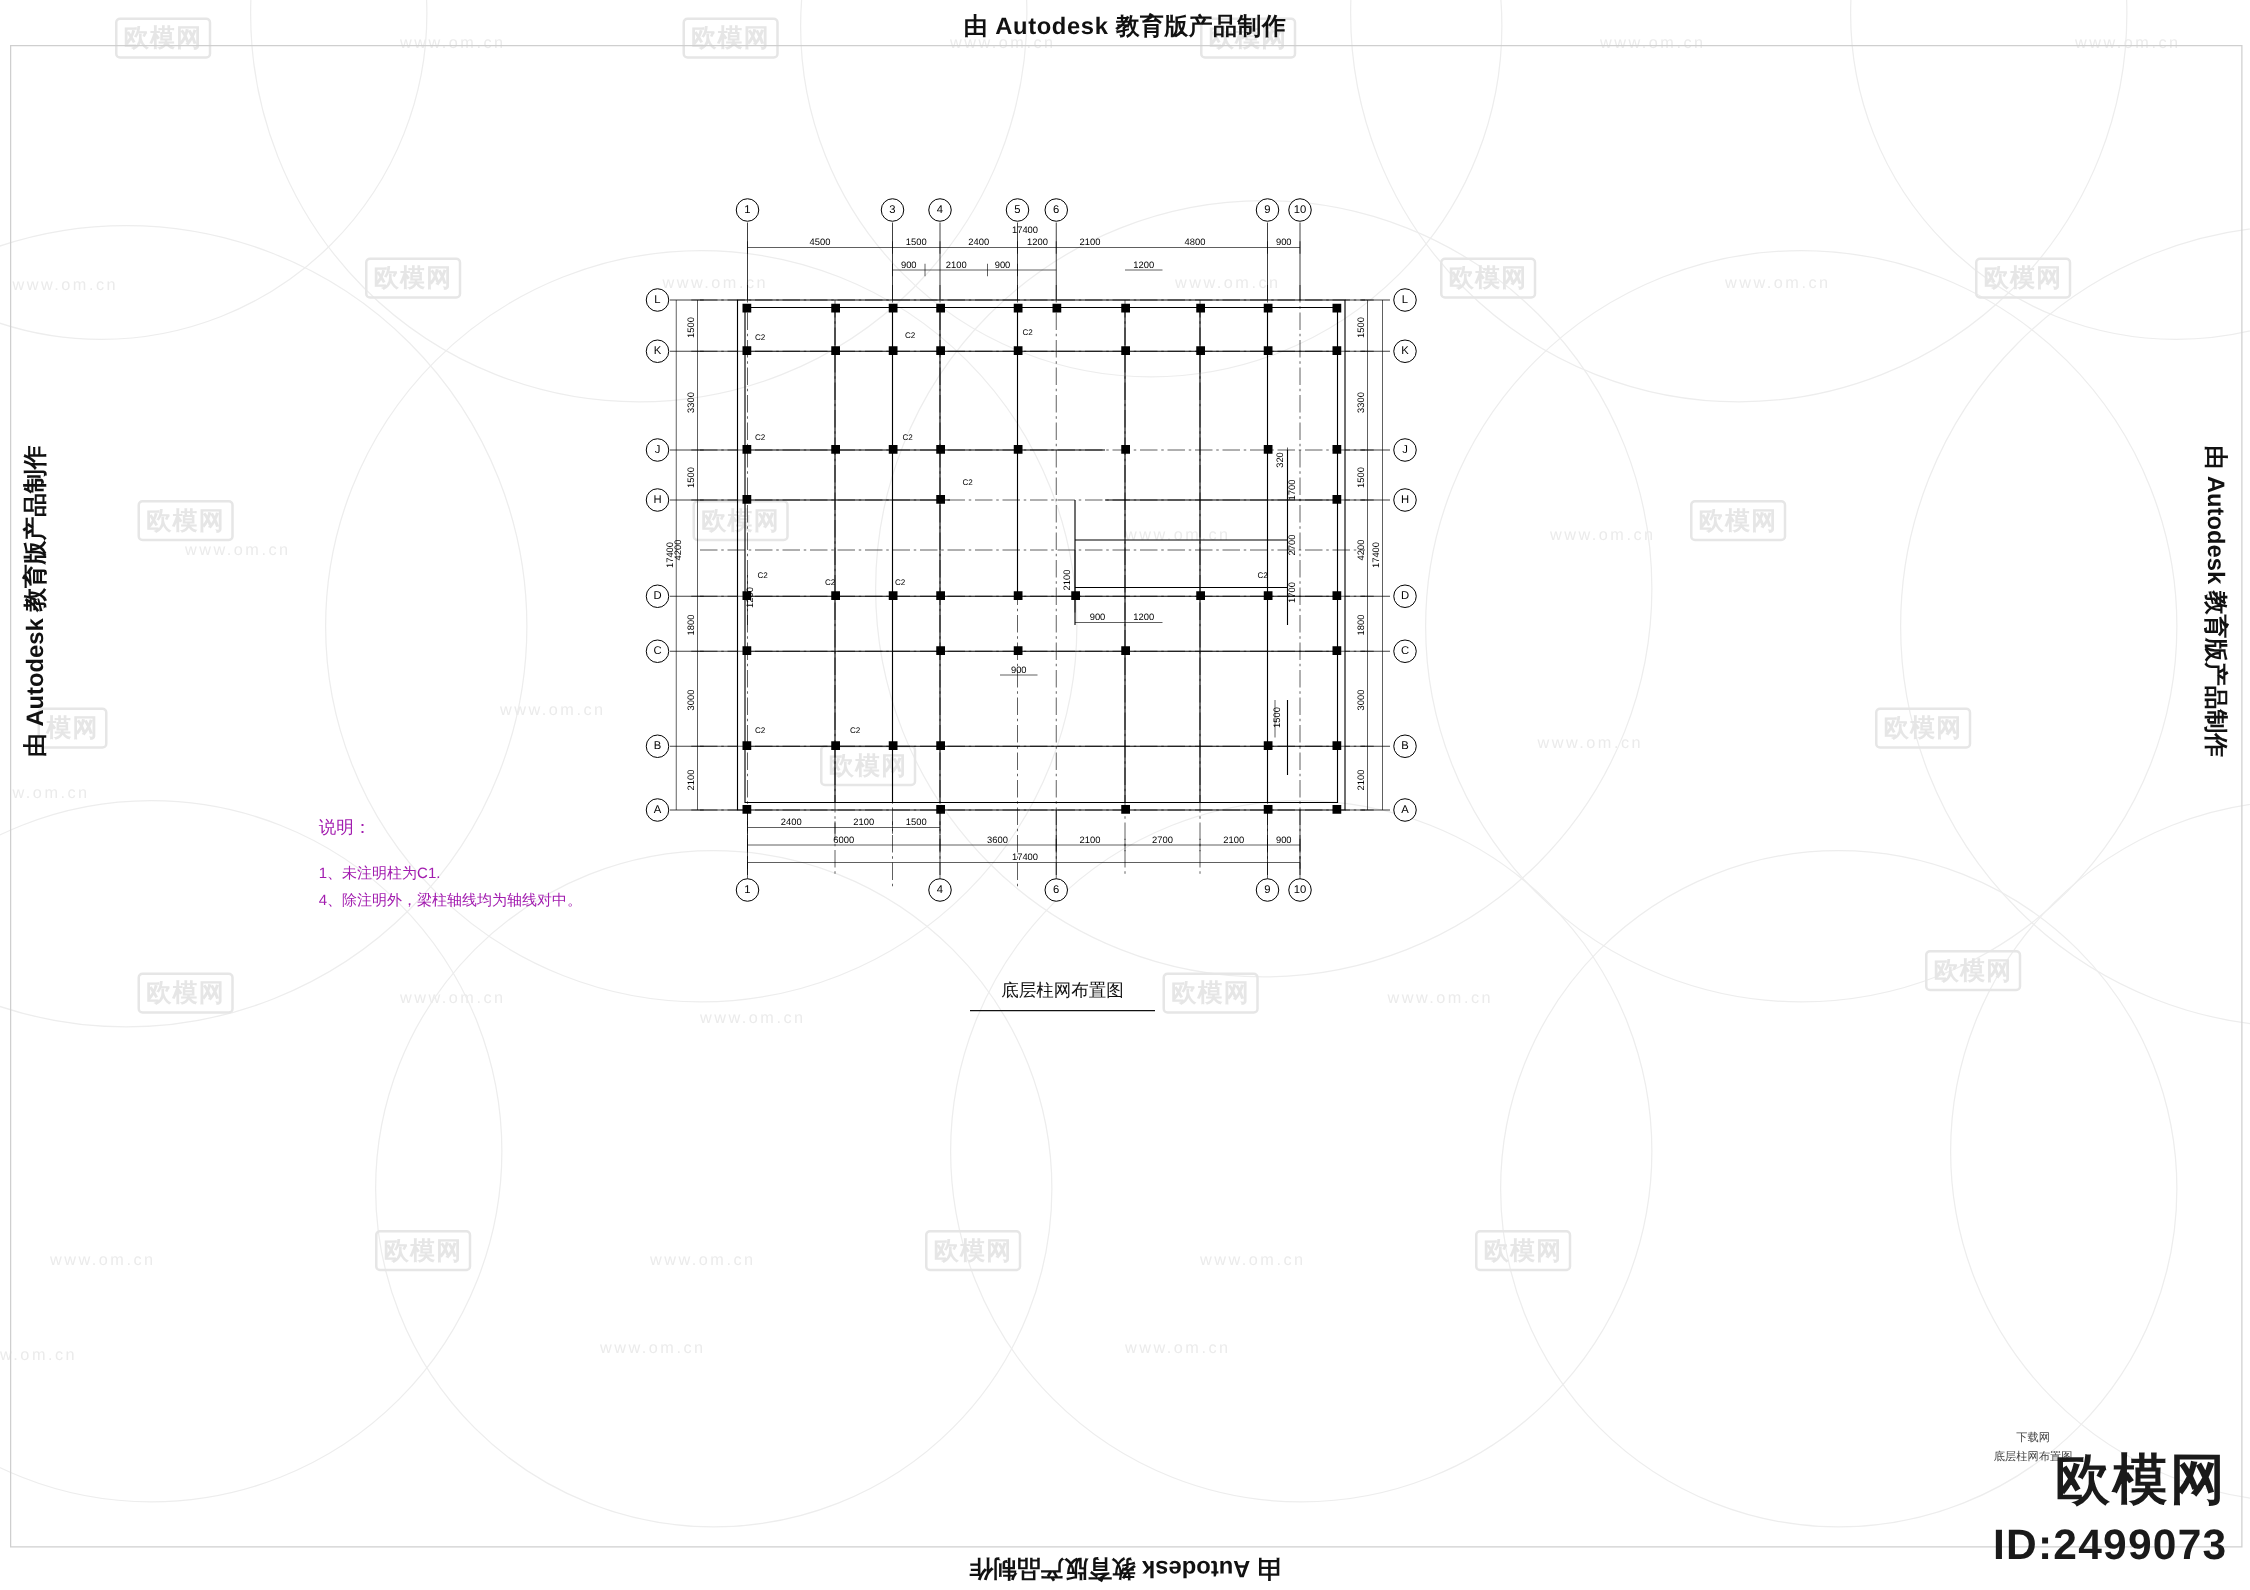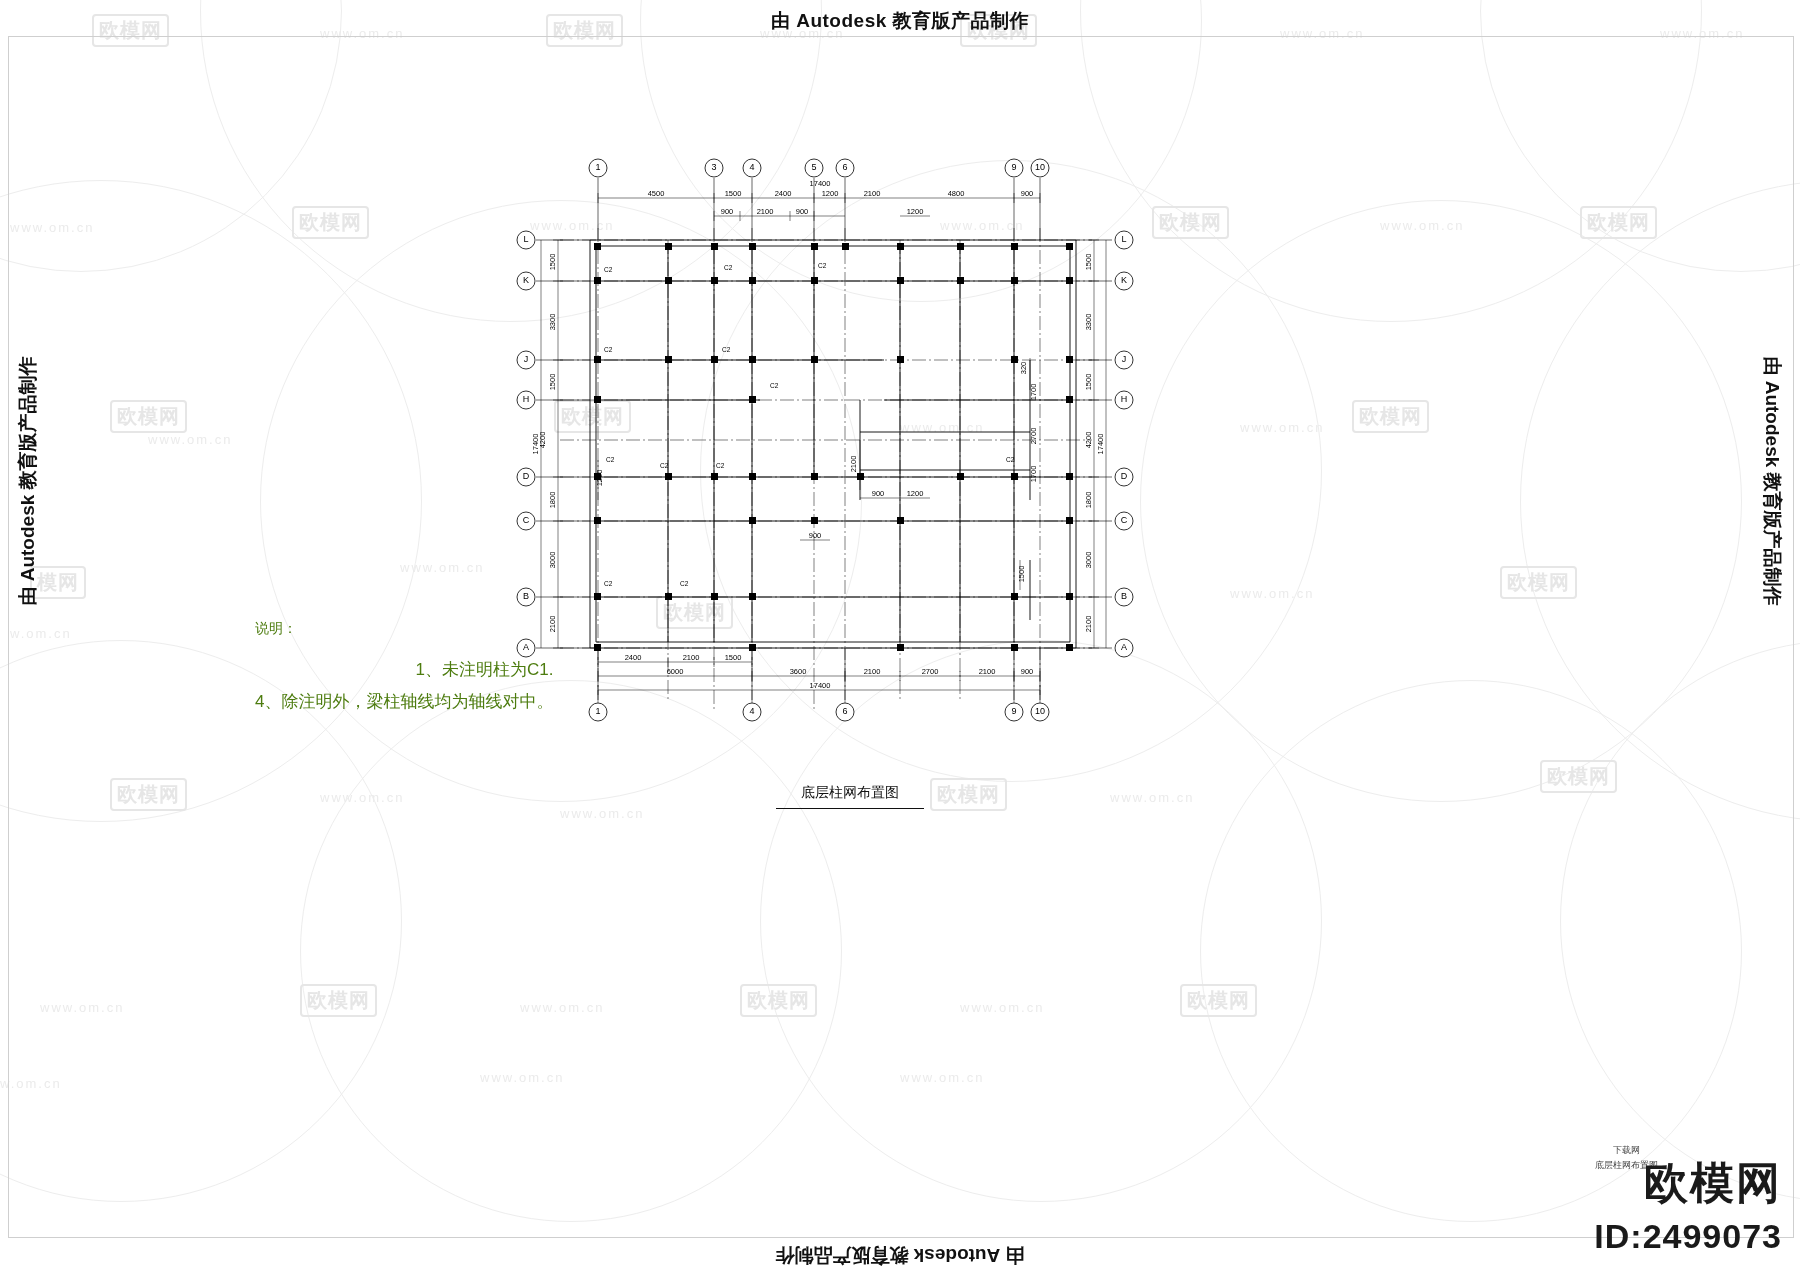--- a/index.html
+++ b/index.html
@@ -34,23 +34,23 @@
   .cl{stroke:#000;stroke-width:.5;fill:none;stroke-dasharray:14 3 2 3;}
   .dim{stroke:#000;stroke-width:.5;fill:none;}
   .col{fill:#000;}
   .bub{fill:#fff;stroke:#000;stroke-width:.8;}
   .bt{font-size:9px;font-family:"Liberation Sans",sans-serif;text-anchor:middle;dominant-baseline:middle;fill:#000;}
   .dt{font-size:7.5px;font-family:"Liberation Sans",sans-serif;text-anchor:middle;fill:#000;}
   .dtv{font-size:7.5px;font-family:"Liberation Sans",sans-serif;text-anchor:middle;fill:#000;}
   .tag{font-size:6.5px;font-family:"Liberation Sans",sans-serif;fill:#000;}
 
   
-  #notes{position:absolute;left:255px;top:615px;font-size:13px;line-height:1.9;color:#4d7c0f;}
+  #notes{position:absolute;left:255px;top:648px;font-size:13px;line-height:1.9;color:#a21caf;}
   #notes .hd{font-size:14px;margin-bottom:12px;}
-  #notes .ln2{font-size:17px;text-align:right;}
+  #notes .ln2{font-size:12px;}
   #plan-title{position:absolute;left:700px;top:784px;width:300px;text-align:center;}
   #plan-title .t{font-size:14px;color:#111;}
   #plan-title .rule{margin:6px auto 0;width:148px;height:1px;background:#111;}
 
   
   #stamp{position:absolute;right:18px;bottom:16px;text-align:right;}
   #stamp .big{font-size:44px;font-weight:bold;color:#1a1a1a;letter-spacing:2px;}
   #stamp .id{font-size:34px;font-weight:bold;color:#1a1a1a;letter-spacing:1px;margin-top:4px;}
   #stamp-small{position:absolute;right:142px;bottom:100px;font-size:9px;color:#444;text-align:center;line-height:1.6;}
 </style>

